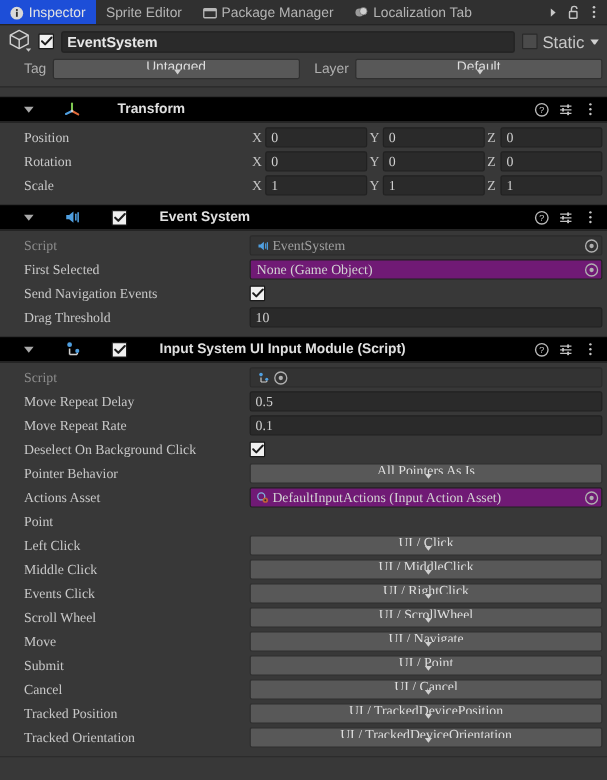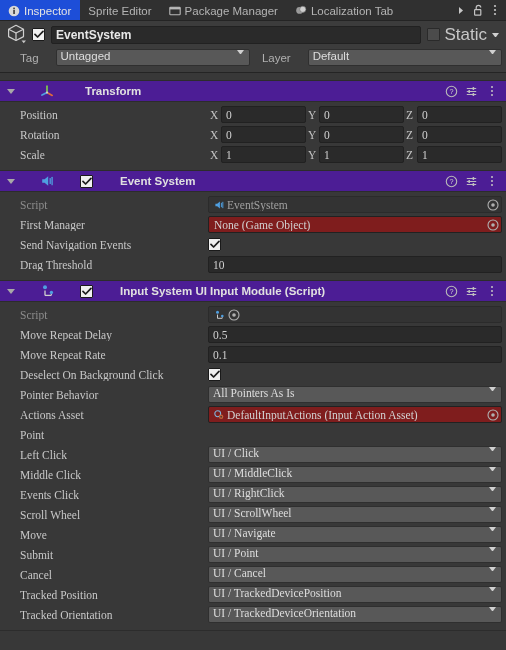--- a/index.html
+++ b/index.html
@@ -49,41 +49,41 @@
   }
   .chk.off { background: #4b4b4b; border-color: #2a2a2a; }
   .chk svg { display: block; }
   .name-field {
     flex: 1 1 auto; height: 18px; margin-left: 6px; margin-right: 6px;
     background: #2a2a2a; border: 1px solid #212121; border-radius: 2px;
     display: flex; align-items: center; padding: 0 4px;
     color: #e8e8e8; font-size: 12px; font-weight: bold;
   }
   .static-wrap { display: flex; align-items: center; gap: 4px; flex: 0 0 auto; padding-right: 2px; }
-  .static-lbl { font-size: 17px; color: #c8c8c8; }
+  .static-lbl { font-size: 14px; color: #c8c8c8; }
   .go-row2 { display: flex; align-items: center; height: 19px; margin-top: 4px; padding-left: 16px; }
-  .inline-lbl { color: #b0b0b0; font-size: 11.5px; padding-right: 17px; white-space: nowrap; }
+  .inline-lbl { color: #b0b0b0; font-size: 11.5px; padding-right: 5px; white-space: nowrap; }
   .popup {
     height: 17px; background: #585858; border: 1px solid #2f2f2f; border-radius: 2px;
-    display: flex; padding: 0 4px;
-    color: #dedede; font-size: 11.5px; position: relative; overflow: hidden;
+    display: flex; align-items: center; padding: 0 4px;
+    color: #dedede; font-size: 11.5px; position: relative; overflow: hidden; flex-direction: column;
   }
   .popup .pv { flex: 1 1 auto; overflow: hidden; white-space: nowrap; text-overflow: ellipsis; }
   .tri-down {
     width: 0; height: 0; flex: 0 0 7px;
     border-left: 3.5px solid transparent; border-right: 3.5px solid transparent;
     border-top: 4px solid #d0d0d0; margin-left: 4px; margin-right: 1px;
   }
 
   
   .comp { background: #383838; }
   .comp-hdr {
-    height: 22px; background: #4c1d95;
+    height: 22px; background: #000000;
     border-top: 1px solid #2c2c2c; border-bottom: 1px solid #2c2c2c;
-    display: flex; align-items: center; padding: 0 4px 0 4px; gap: 21px;
+    display: flex; align-items: center; padding: 0 4px 0 17px; gap: 21px;
   }
   .foldout {
     width: 14px; flex: 0 0 14px; display: flex; align-items: center; justify-content: center;
   }
   .tri-fold {
     width: 0; height: 0;
     border-left: 4px solid transparent; border-right: 4px solid transparent;
     border-top: 5px solid #a8a8a8;
   }
   .comp-ico { width: 16px; height: 16px; flex: 0 0 16px; margin-right: 3px; display:flex; align-items:center; justify-content:center; }
@@ -107,21 +107,21 @@
     white-space: nowrap; overflow: hidden;
   }
 
   
   .v3 { display: flex; align-items: center; flex: 1 1 auto; gap: 0; min-width: 0; }
   .v3 .ax { width: 13px; flex: 0 0 13px; font-size: 11.5px; color: #c4c4c4; text-align: left; padding-left: 2px; }
   .v3 .cell { flex: 1 1 0; min-width: 0; display: flex; }
 
   
   .objfield {
-    height: 17px; background: #7f1d1d; border: 1px solid #212121; border-radius: 2px;
+    height: 17px; background: #701a75; border: 1px solid #212121; border-radius: 2px;
     display: flex; align-items: center; padding: 0 0 0 3px;
     font-size: 11.5px; color: #d2d2d2; flex: 1 1 auto; min-width: 0;
   }
   .objfield.dim { background: #333333; border-color: #2b2b2b; color: #a0a0a0; }
   .objfield .ov { flex: 1 1 auto; overflow: hidden; white-space: nowrap; text-overflow: ellipsis; padding-left: 2px; }
   .obj-ico { width: 13px; height: 13px; flex: 0 0 13px; display:flex; align-items:center; justify-content:center; }
   .picker { width: 17px; flex: 0 0 17px; display: flex; align-items: center; justify-content: center; }
   .gap { height: 7px; background: #383838; }
   .bottom-strip { height: 1px; background: #2c2c2c; }
 </style>
@@ -395,21 +395,21 @@
                 <span class="picker">
                   <svg width="12" height="12" viewBox="0 0 12 12">
                     <circle cx="6" cy="6" r="5" fill="none" stroke="#b0b0b0" stroke-width="1.1"></circle>
                     <circle cx="6" cy="6" r="1.8" fill="#b0b0b0"></circle>
                   </svg>
                 </span>
               </div>
             </div>
           </div>
           <div class="row">
-            <div class="lbl">First Manager</div>
+            <div class="lbl">First Selected</div>
             <div class="ctl">
               <div class="objfield">
                 <span class="ov">None (Game Object)</span>
                 <span class="picker">
                   <svg width="12" height="12" viewBox="0 0 12 12">
                     <circle cx="6" cy="6" r="5" fill="none" stroke="#b0b0b0" stroke-width="1.1"></circle>
                     <circle cx="6" cy="6" r="1.8" fill="#b0b0b0"></circle>
                   </svg>
                 </span>
               </div>

